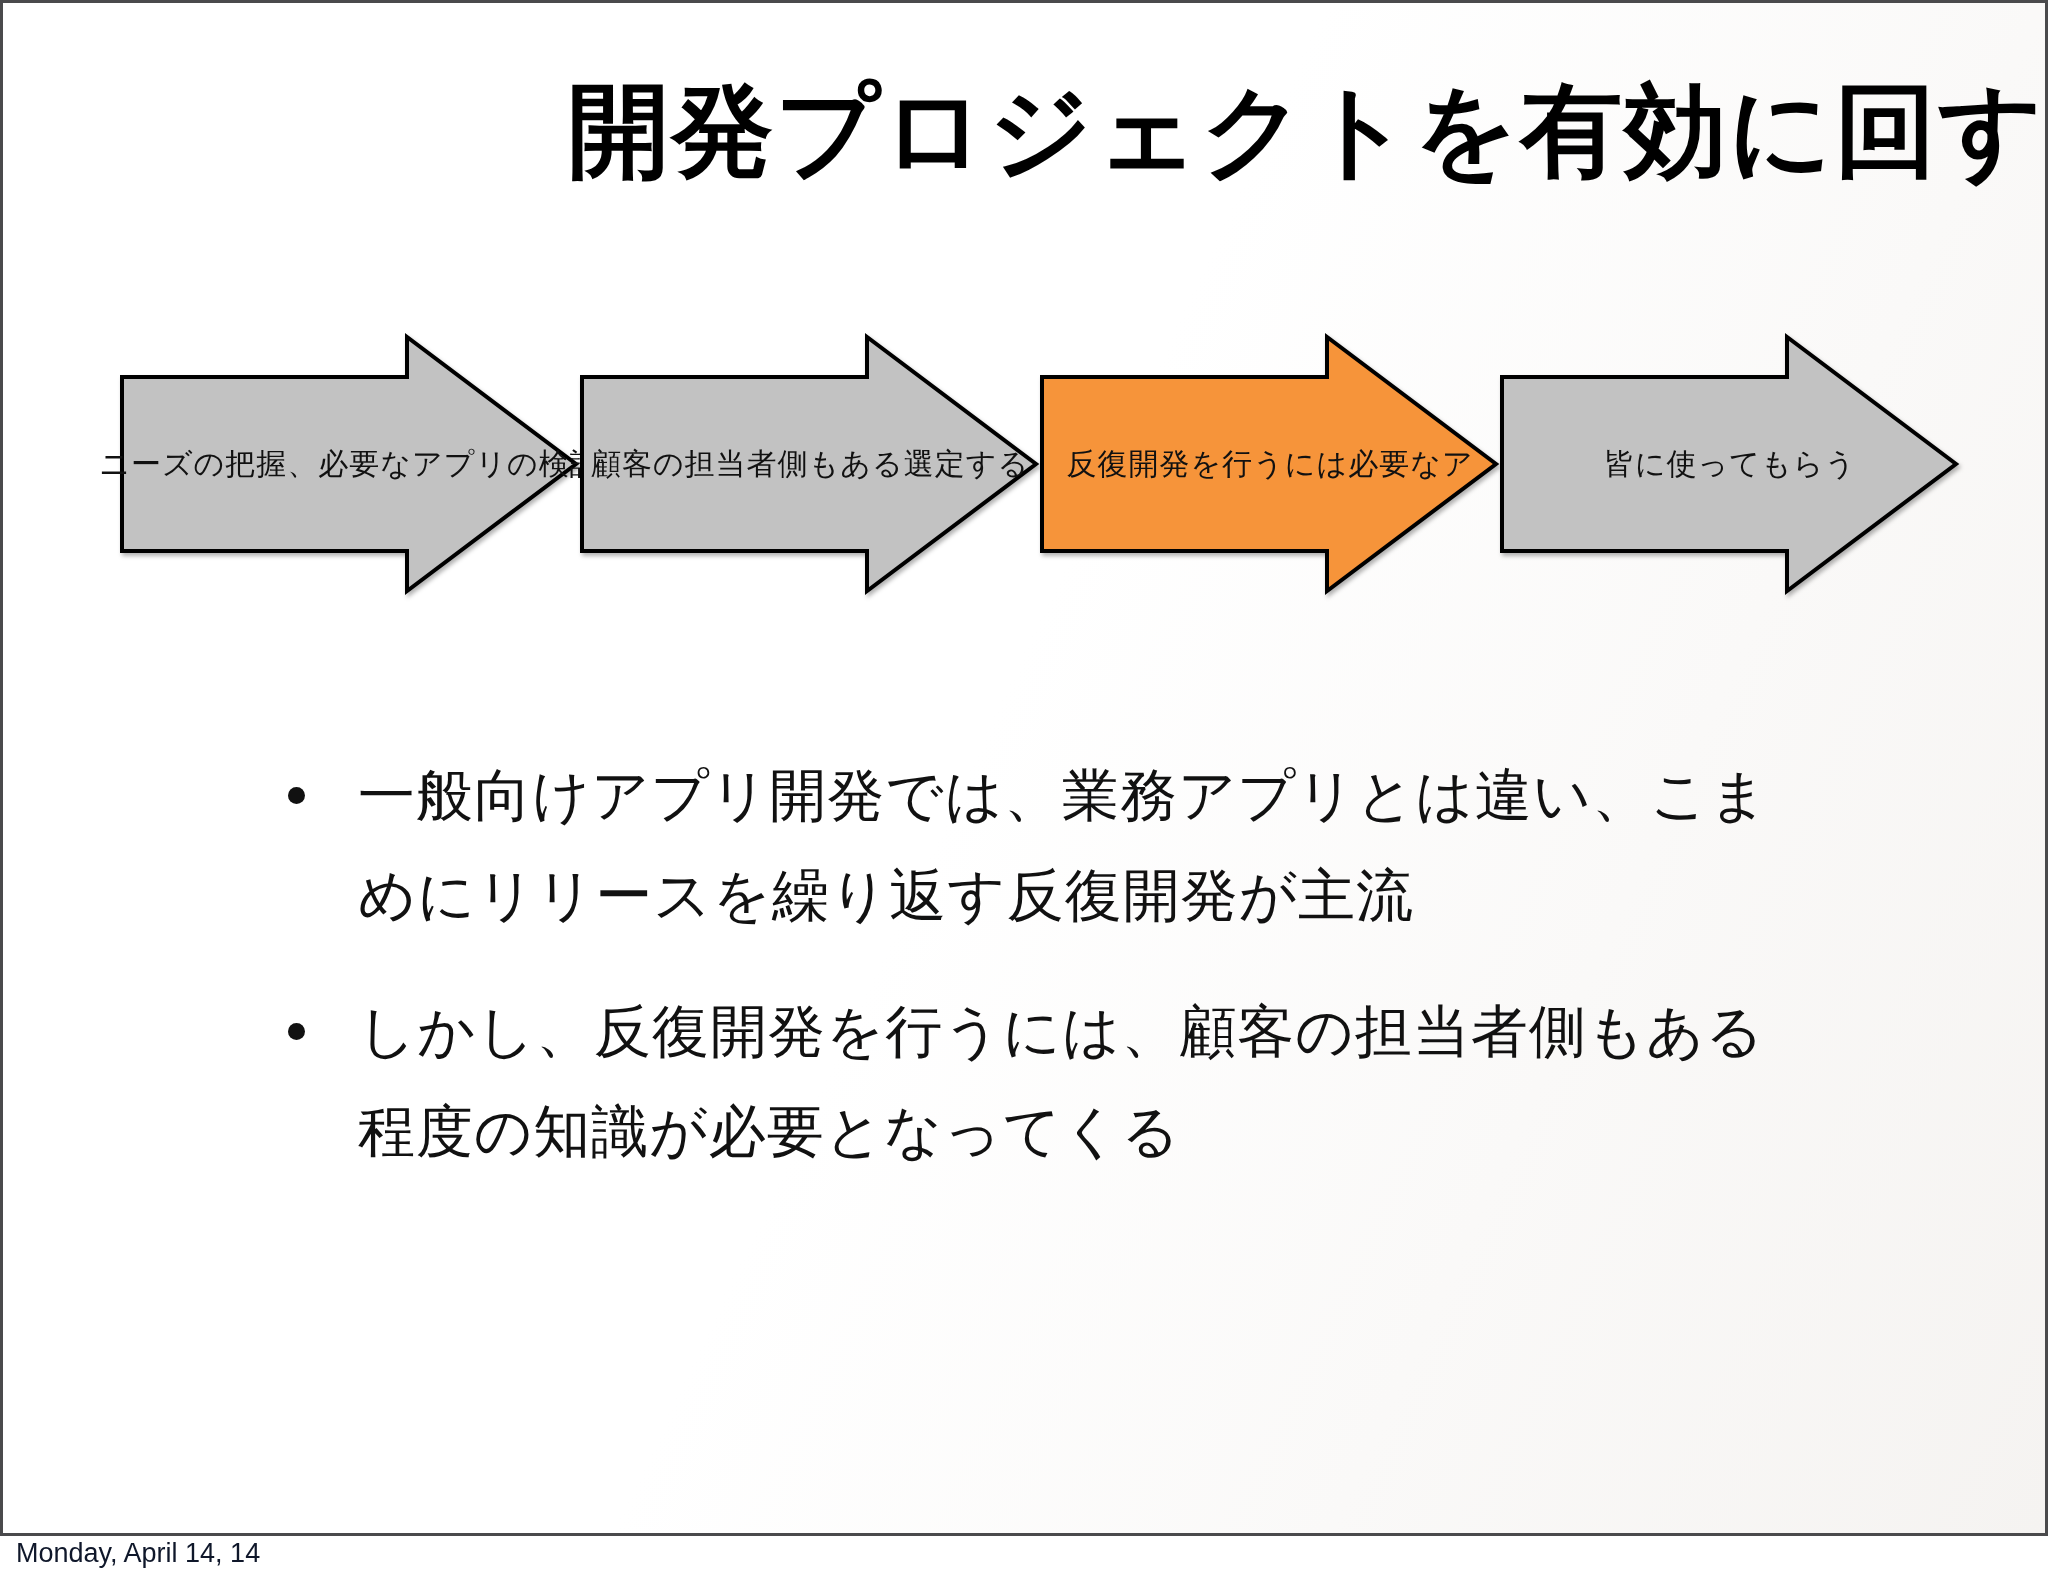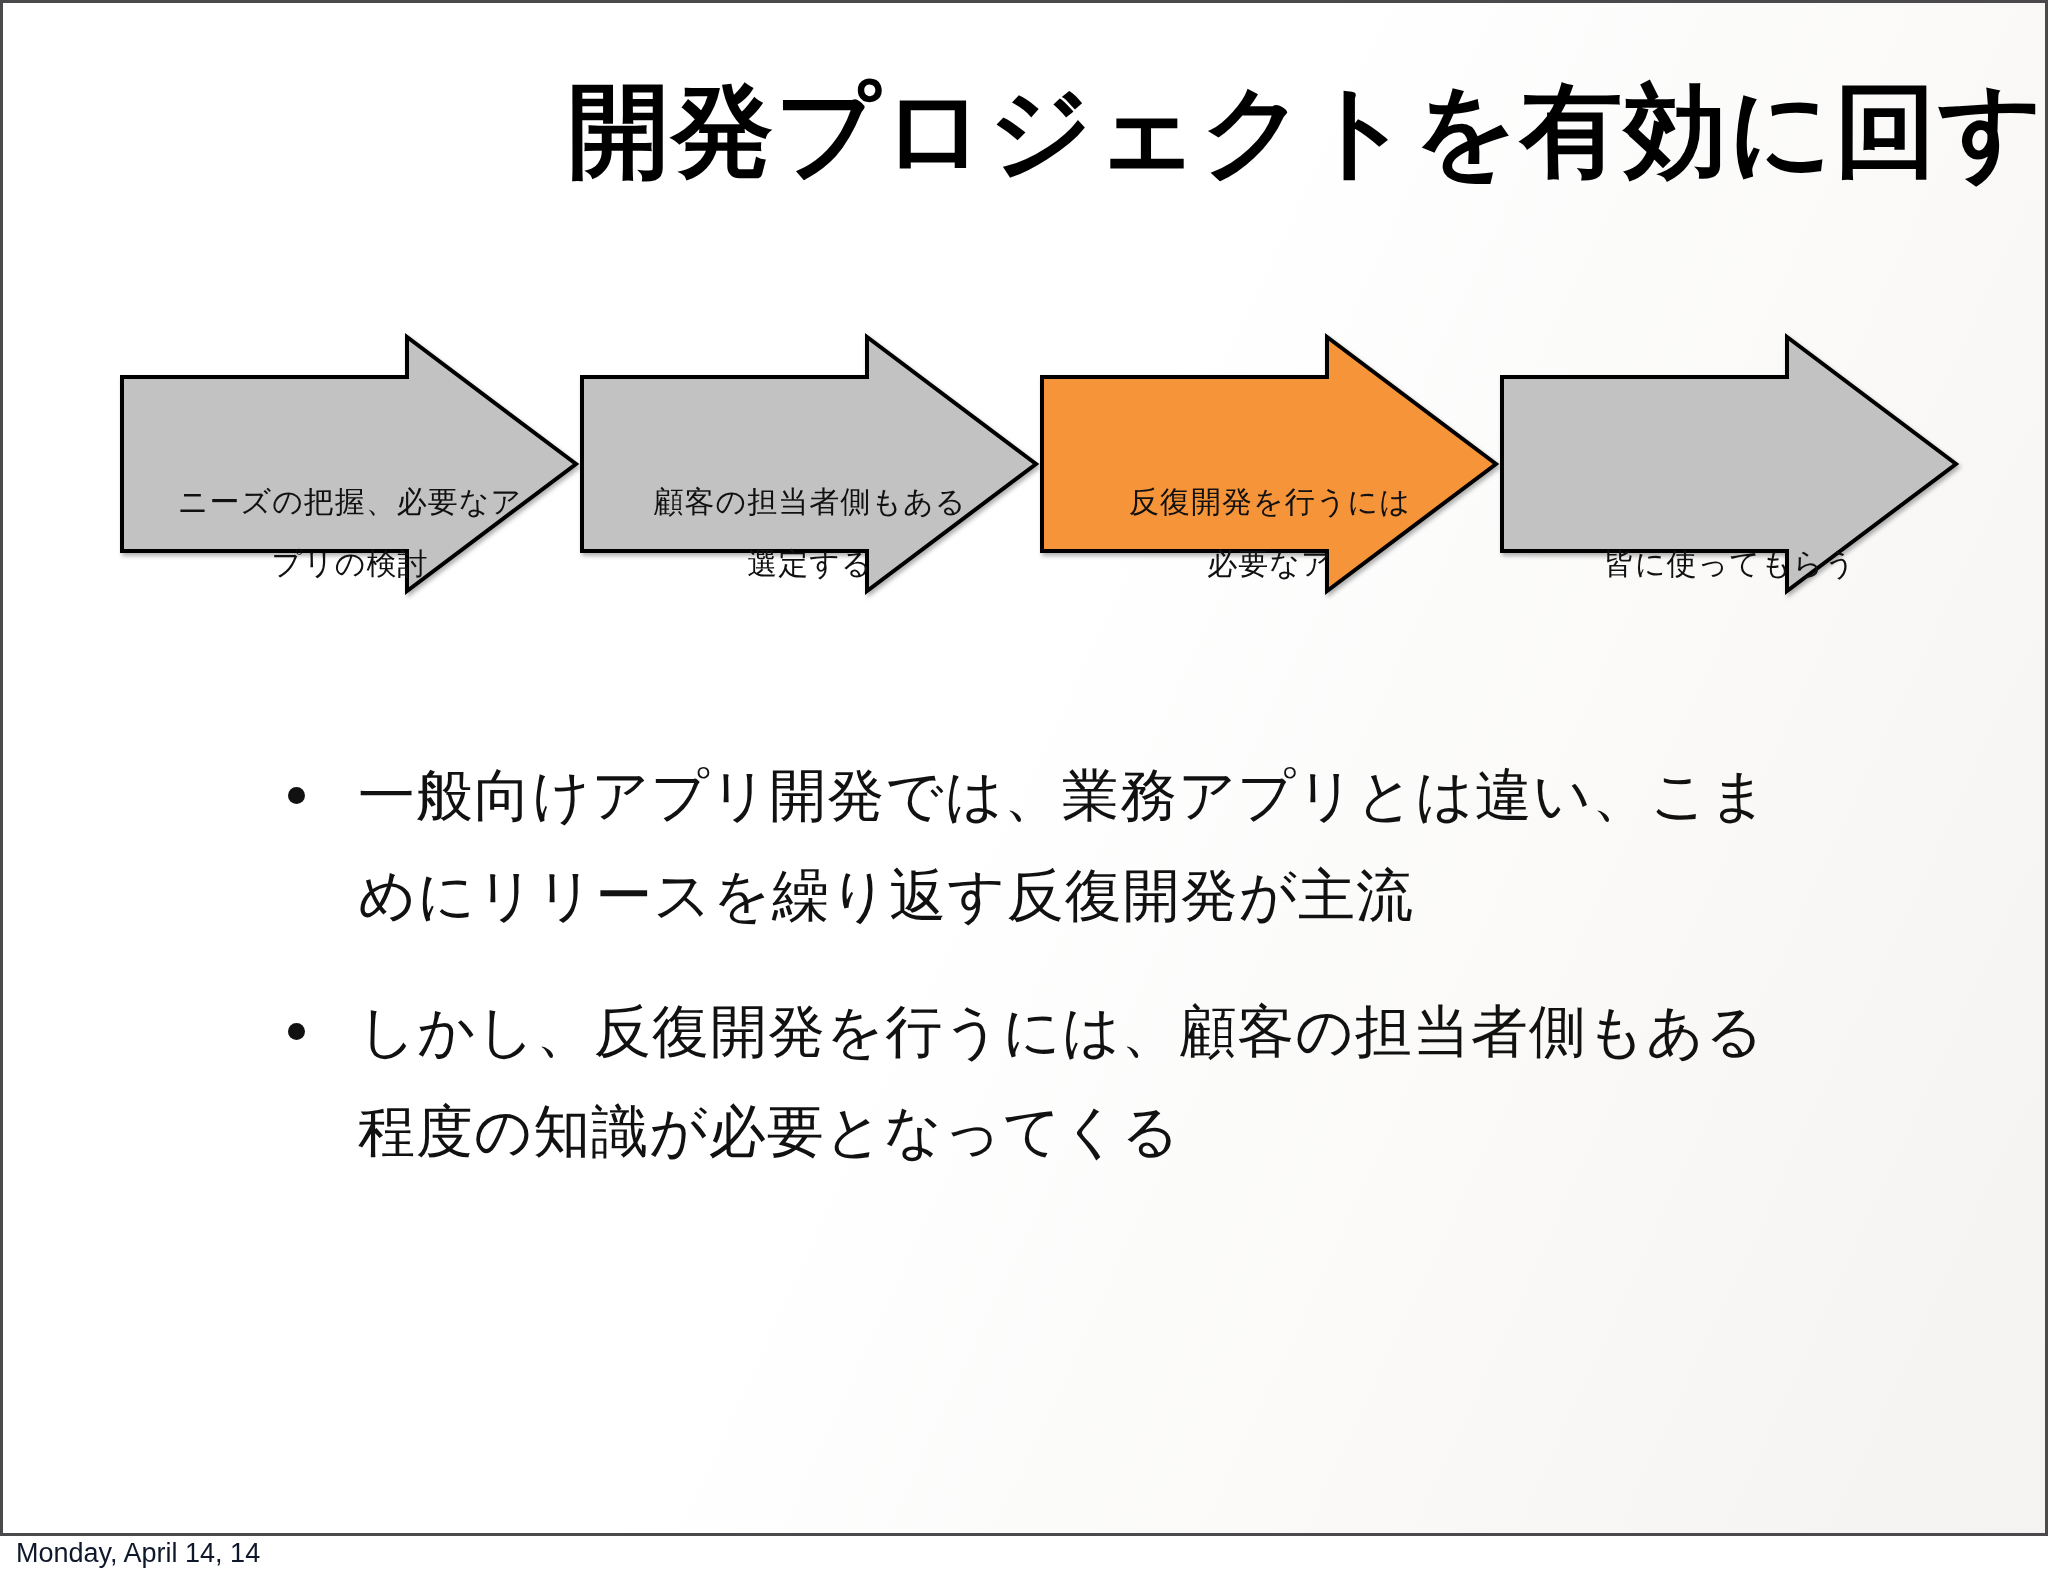--- a/index.html
+++ b/index.html
@@ -30,22 +30,22 @@
     color: #000000;
     line-height: 1.3;
   }
 
   
   .process-flow { position: absolute; left: 0; top: 330px; width: 100%; height: 262px; }
   .arrow-step { position: absolute; top: 0; width: 460px; height: 262px; }
   .arrow-step svg { position: absolute; left: 0; top: 0; filter: drop-shadow(2px 3px 2px rgba(0,0,0,0.30)); }
   .arrow-step .step-label {
     position: absolute; inset: 0;
-    display: flex; flex-direction: column;
-    align-items: center; justify-content: flex-end;
+    display: flex; flex-direction: row;
+    align-items: center; justify-content: center;
     font-size: 30px; line-height: 62px;
     letter-spacing: 1px;
     color: #111111;
     text-align: center;
     white-space: nowrap;
   }
   .step-1 { left: 117px; }
   .step-2 { left: 577px; }
   .step-3 { left: 1037px; }
   .step-4 { left: 1497px; }

